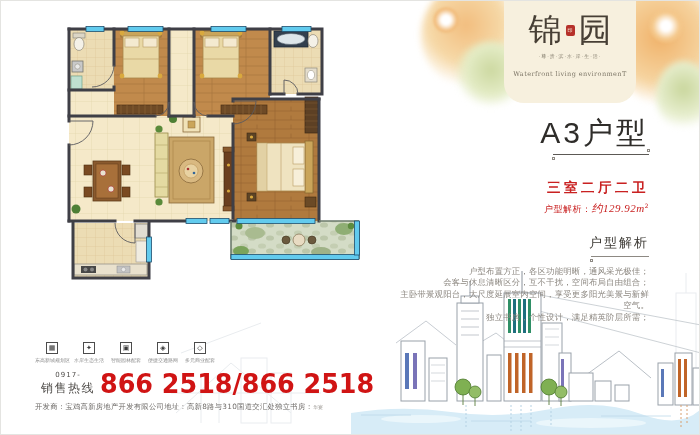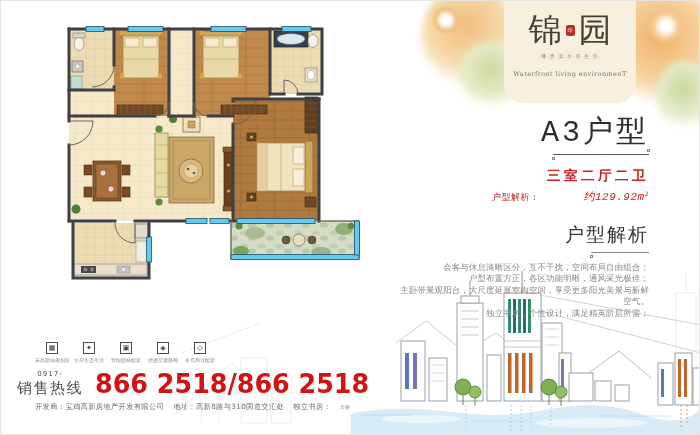--- a/index.html
+++ b/index.html
@@ -30,53 +30,53 @@
   }
   .logo-row { margin-top:12px; display:flex; justify-content:center; align-items:center; gap:4px; }
   .logo-char { font-family:"DejaVu Serif","Liberation Serif",serif; font-size:33px; line-height:34px; color:#473f35; }
   .logo-seal { width:9px; height:11px; background:#b6312a; border-radius:2px; color:#f7f0de;
                font-size:5px; line-height:11px; text-align:center; overflow:hidden; }
   .tagline { margin-top:6px; font-size:5px; letter-spacing:1px; color:#8b8474; }
   .tagline-en { margin-top:11px; font-family:"DejaVu Serif","Liberation Serif",serif;
                 font-size:6.5px; color:#7c7566; letter-spacing:0.4px; }
   
   .info { position:absolute; right:50px; top:116px; width:250px; text-align:right; z-index:3; }
-  .unit-title { font-family:Liberation Mono, monospace; font-size:30px;
+  .unit-title { font-family:Liberation Sans, sans-serif; font-size:30px;
                 color:#2f2d2a; letter-spacing:3px; line-height:32px; }
   .rule { position:relative; border-top:1px solid #5c5955; margin-left:auto; }
   .rule1 { width:96px; margin-top:5px; }
   .rule .sq { position:absolute; width:3px; height:3px; border:1px solid #8d8983; background:#fff; }
   .rule1 .sq-l { left:-1px; top:2px; }
   .rule1 .sq-r { right:-1px; top:-6px; }
-  .unit-layout { margin-top:12px; font-size:13.5px; font-weight:bold; color:#c92121; letter-spacing:3.5px; }
+  .unit-layout { margin-top:24px; font-size:13.5px; font-weight:bold; color:#c92121; letter-spacing:3.5px; }
   .unit-area { margin-top:4px; font-size:9px; color:#c92121; letter-spacing:0.5px; }
-  .unit-area .num { font-family:Liberation Mono, monospace; font-style:italic; font-size:11px;margin-left:44px; }
+  .unit-area .num { font-family:Liberation Serif, serif; font-style:italic; font-size:11px; }
   .unit-area sup { font-size:6px; }
   .analysis-h { margin-top:18px; font-family:"DejaVu Serif","Liberation Serif",serif;
-                font-size:19px; color:#3b3833; letter-spacing:2px; }
+                font-size:13px; color:#3b3833; letter-spacing:2px; }
   .rule2 { width:58px; margin-top:4px; border-top:0.5px solid #8d8983; }
   .rule2 .sq-l { left:-1px; top:2px; }
   .analysis-lines { margin-top:9px; }
   .analysis-lines div { font-size:8.4px; color:#8d8881; line-height:11.4px; letter-spacing:0.2px; }
   
   .features { position:absolute; left:34px; top:341px; display:flex; gap:3px; z-index:3; }
   .feat { width:34px; text-align:center; }
   .feat-box { width:12px; height:12px; border:1px solid #4c4c4c; background:#fff; margin:0 auto;
               display:flex; align-items:center; justify-content:center; font-size:7px; color:#3a3a3a; line-height:1; }
   .feat-label { margin-top:2.5px; font-size:5px; color:#8e8e8e; white-space:nowrap; letter-spacing:0; }
   
-  .hotline { position:absolute; left:16px; top:367px; display:flex; align-items:center; z-index:3;gap:7px; }
+  .hotline { position:absolute; left:40px; top:367px; display:flex; align-items:center; z-index:3; }
   .hl-pre { text-align:center; margin-right:5px; color:#4f4c49; }
   .hl-area { font-size:7px; letter-spacing:1px; }
-  .hl-label { font-size:15px; letter-spacing:1.5px; margin-top:1px; }
+  .hl-label { font-size:12px; letter-spacing:1.5px; margin-top:1px; }
   .hl-number { font-size:27px; font-weight:bold; color:#d01414; letter-spacing:0;
                transform:scaleX(0.94); transform-origin:left center; white-space:nowrap; }
   
   .dev-line { position:absolute; left:34px; top:401px; font-size:7.3px; color:#6e6b68;
-              letter-spacing:0.3px; display:flex; gap:9px; align-items:center; z-index:3; white-space:nowrap; }
+              letter-spacing:0.3px; display:flex; align-items:center; z-index:3; white-space:nowrap; }
   .mk-logo { font-size:5px; color:#9a9792; letter-spacing:0; }
   
   .floorplan { position:absolute; left:58px; top:20px; width:310px; height:262px; z-index:2; }
   .skyline  { position:absolute; left:170px; top:262px; width:530px; height:173px; z-index:1; }
 </style>
 </head>
 <body>
 
 <div class="page">
 
@@ -374,22 +374,22 @@
       </div>
     <div class="unit-layout">三室二厅二卫</div>
     <div class="unit-area">
       <span>户型解析：</span><span class="num">约129.92m</span><sup>2</sup>
     </div>
     <div class="analysis-h">户型解析</div>
     <div class="rule rule2">
         <span class="sq sq-l"></span>
       </div>
     <div class="analysis-lines">
+      <div>户型布置方正，各区功能明晰，通风采光极佳；</div>
       <div>会客与休息清晰区分，互不干扰，空间布局自由组合；</div>
-      <div>户型布置方正，各区功能明晰，通风采光极佳；</div>
       <div>主卧带景观阳台，大尺度延展室内空间，享受更多阳光美景与新鲜空气。</div>
       <div>独立书房，个性设计，满足精英阶层所需；</div>
     </div>
   </div>
 
   <div class="features">
     <div class="feat">
       <div class="feat-box">▦</div>
       <div class="feat-label">东高新城规划区</div>
     </div>

